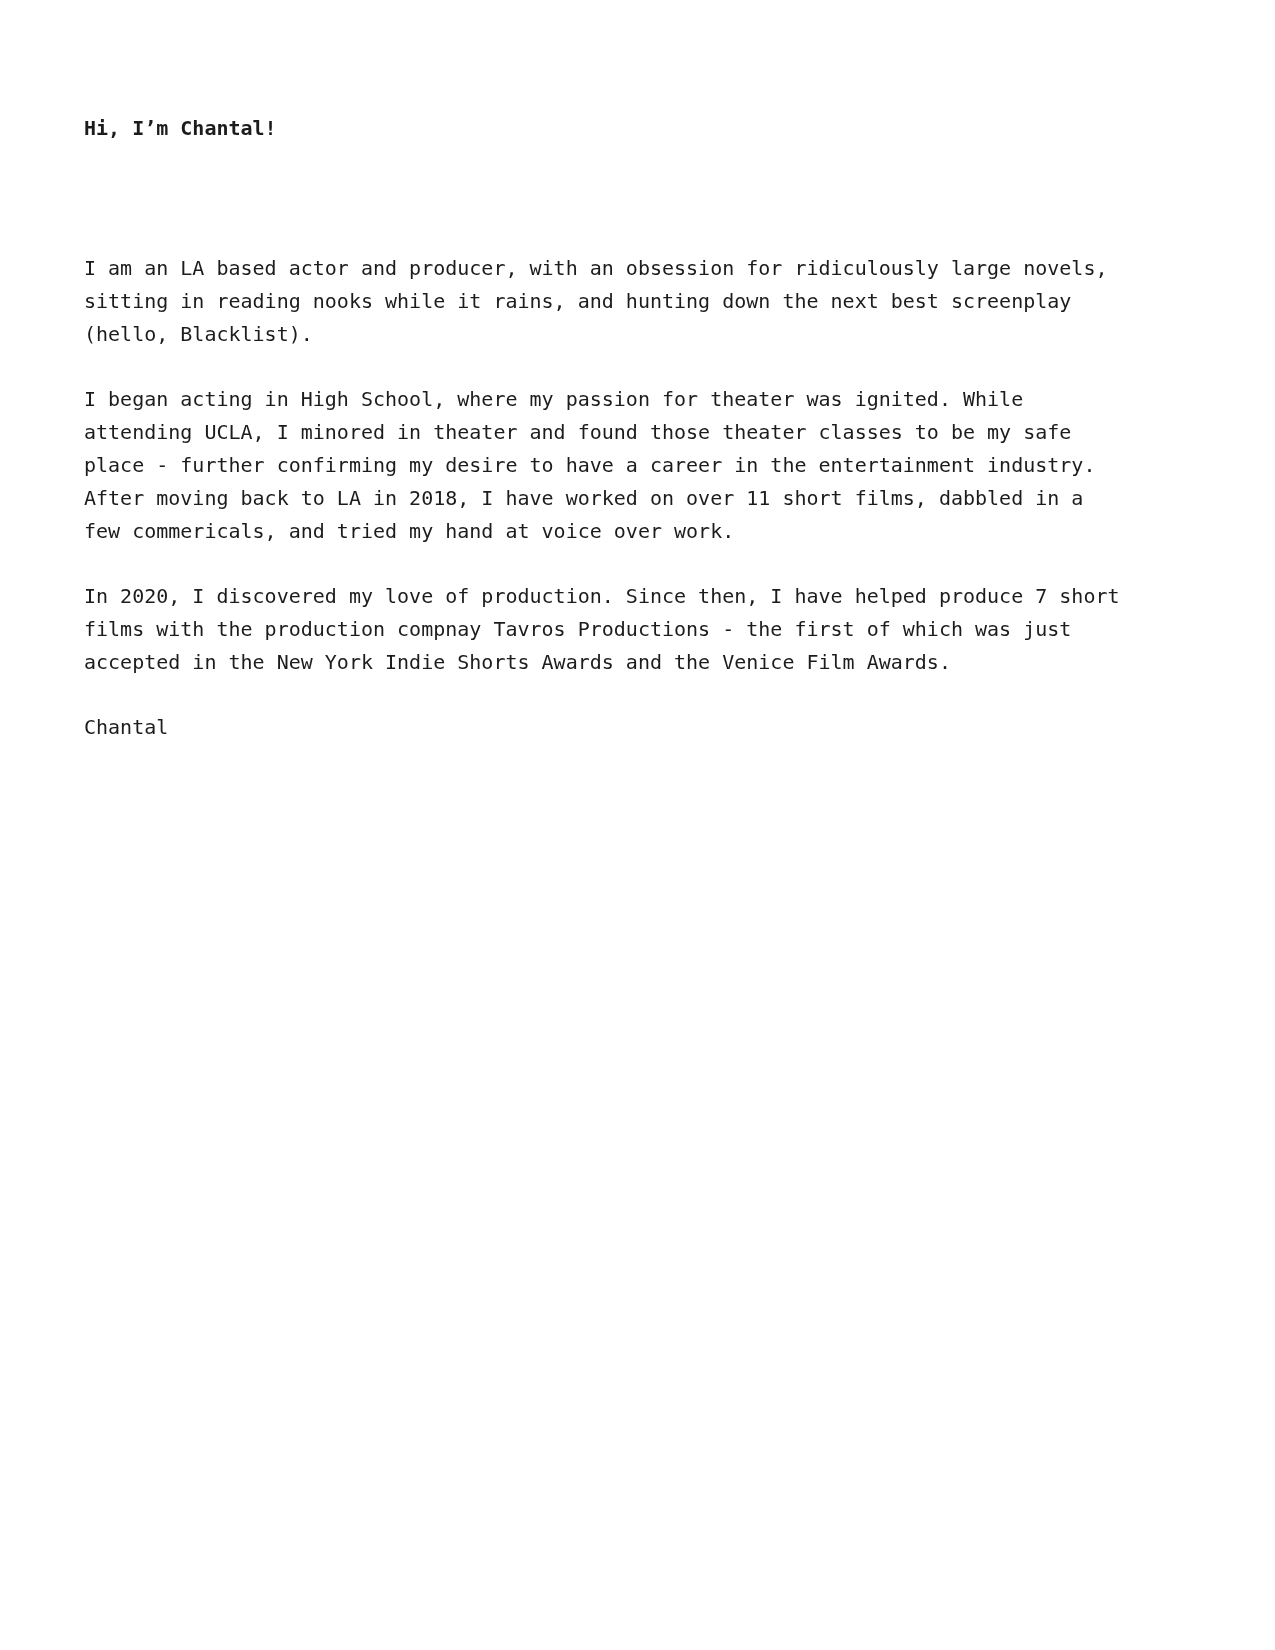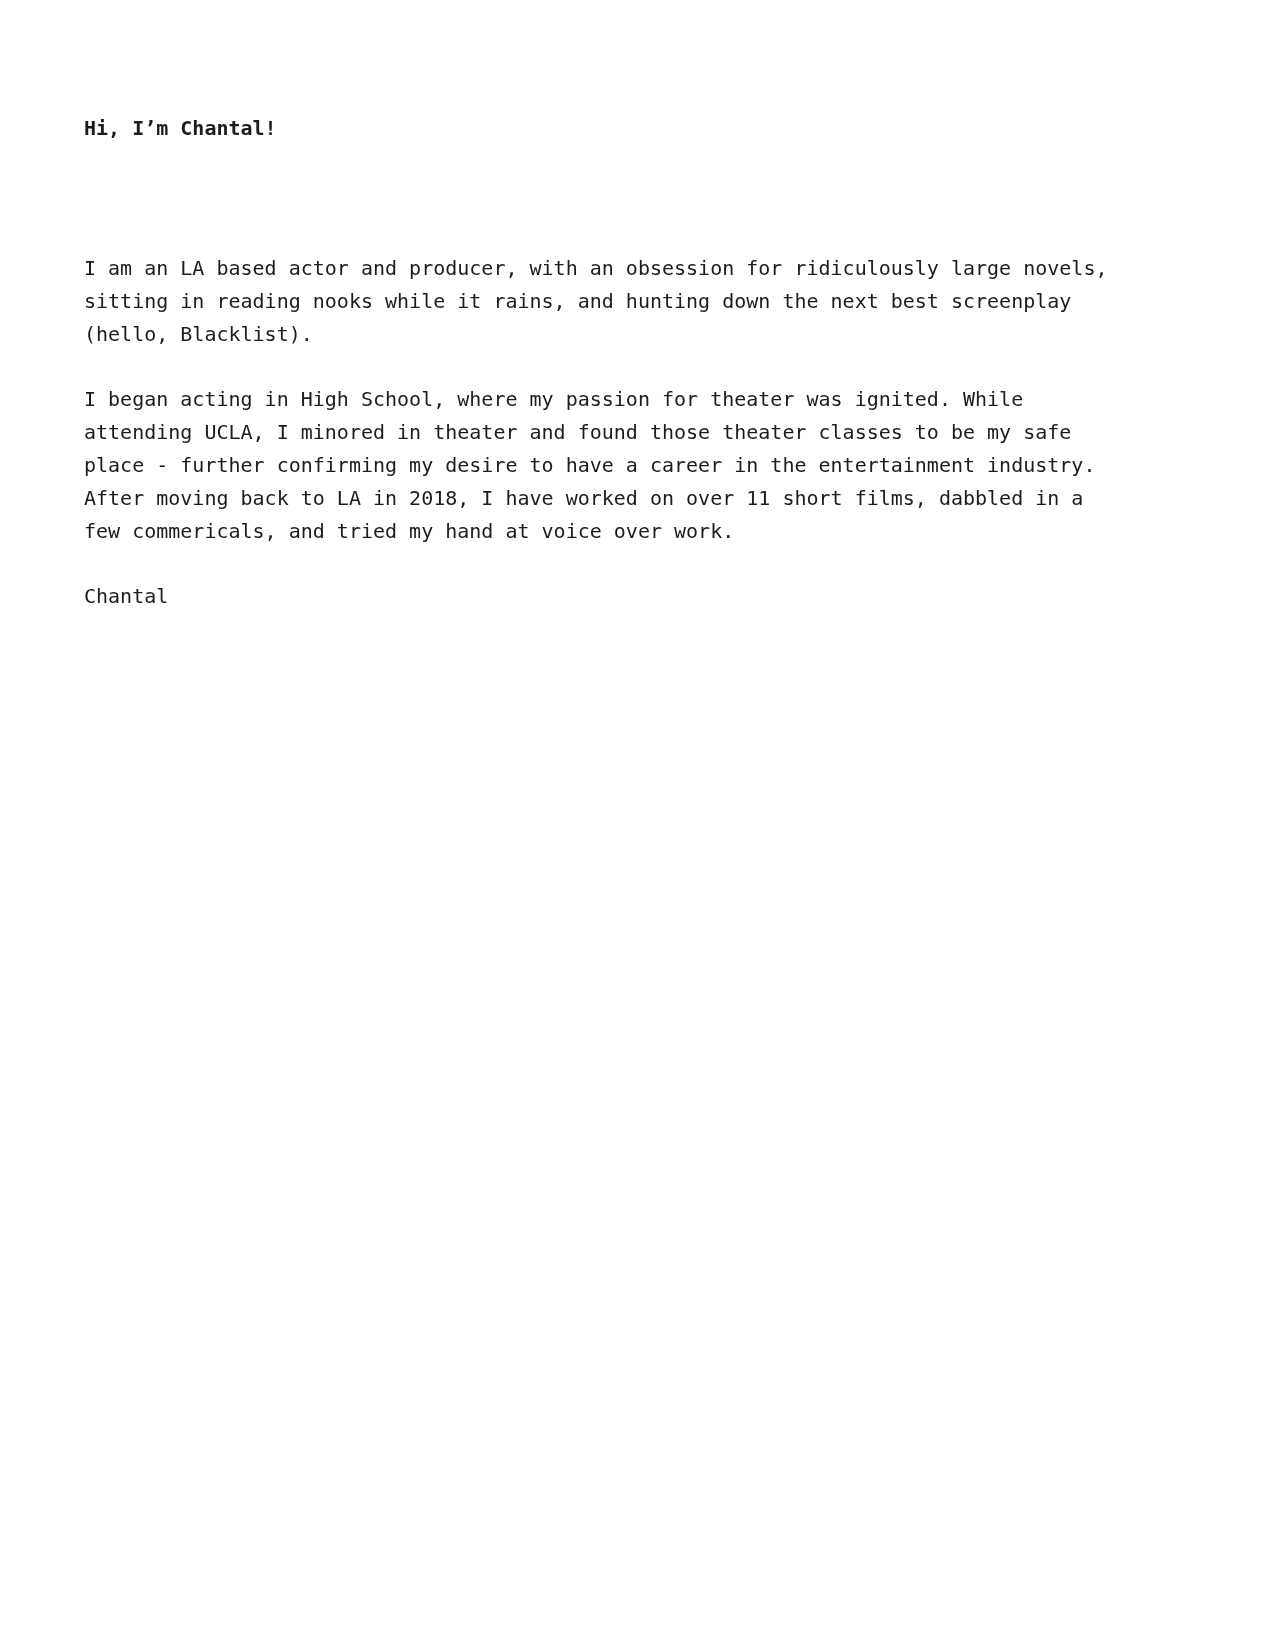--- a/index.html
+++ b/index.html
@@ -44,18 +44,19 @@
 <body>
 
 <div class="page">
   <div class="content">
     <h1 class="heading">Hi, I’m Chantal!</h1>
 
     <p class="para">I am an LA based actor and producer, with an obsession for ridiculously large novels, sitting in reading nooks while it rains, and hunting down the next best screenplay (hello, Blacklist).</p>
 
     <p class="para">I began acting in High School, where my passion for theater was ignited. While attending UCLA, I minored in theater and found those theater classes to be my safe place - further confirming my desire to have a career in the entertainment industry. After moving back to LA in 2018, I have worked on over 11 short films, dabbled in a few commericals, and tried my hand at voice over work.</p>
 
+    <p class="para">In 2020, I discovered my love of production. Since then, I have helped produce 7 short films with the production compnay Tavros Productions - the first of which was just accepted in the New York Indie Shorts Awards and the Venice Film Awards.</p>
 
 
 
     <p class="para">Chantal</p>
   </div>
 </div>
 
 </body></html>

